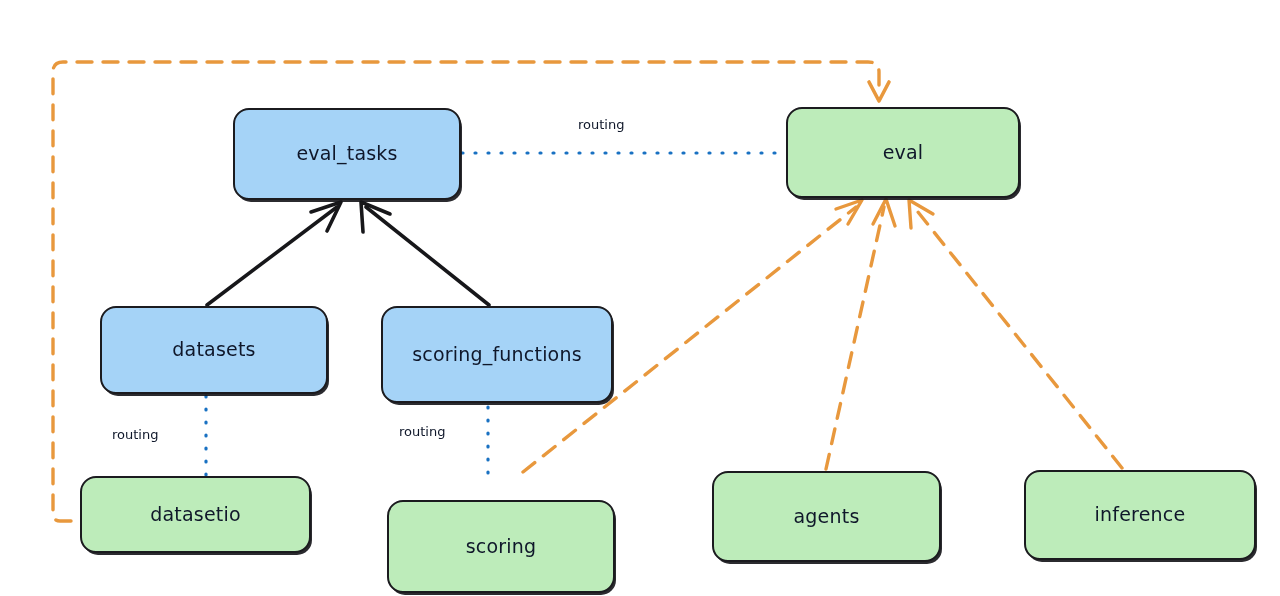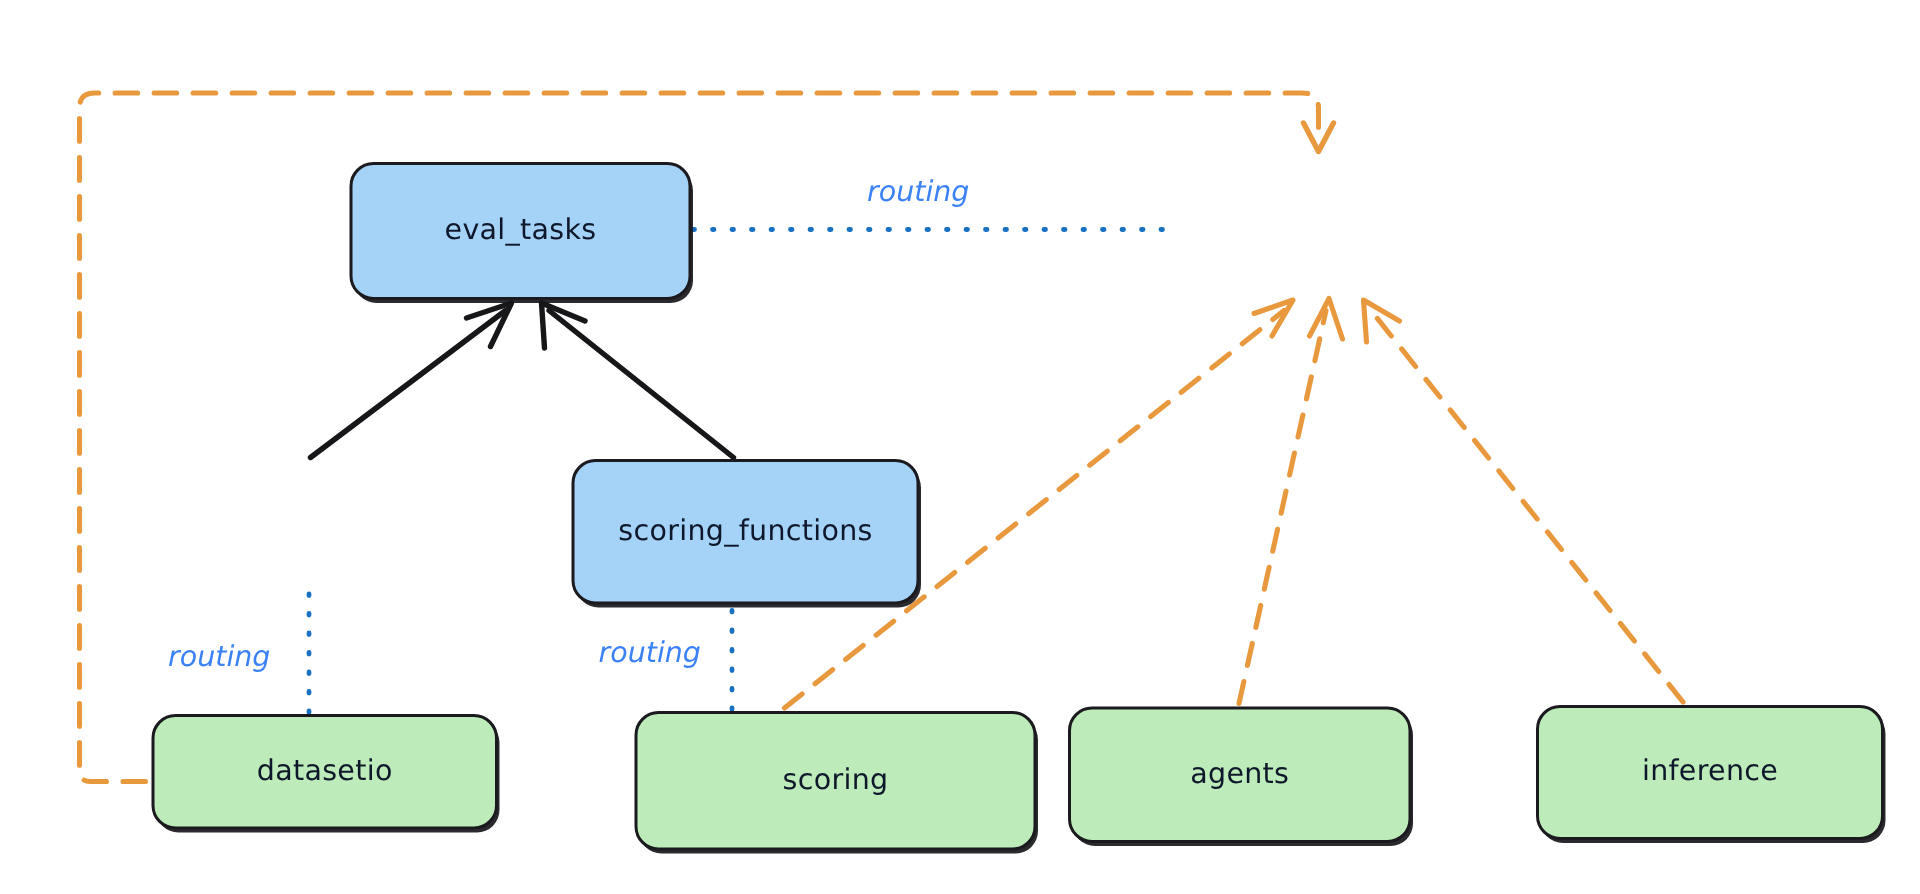--- a/index.html
+++ b/index.html
@@ -43,24 +43,23 @@
   .node.blue  { background: #a5d3f7; }
   .node.green { background: #bdecba; }
   .node-label {
     display: block;
     transform: translateY(-1px);
     white-space: nowrap;
   }
   .edge-label {
     position: absolute;
     font-family: "DejaVu Sans", sans-serif;
-    font-size: 19px;
-    color: #3b82f6;
+    font-size: 13px;
+    color: #0f172a;
     white-space: nowrap;
-    font-style: italic;
   }
 </style>
 </head>
 <body>
 
 <div id="canvas">
 
   <svg id="edges" viewBox="0 0 1280 596" width="1280" height="596" xmlns="http://www.w3.org/2000/svg">
 
     <g>
@@ -103,31 +102,37 @@
 
     <g>
       <path d="M 488,394 L 488,473" fill="none" stroke="#1971c2" stroke-width="3.2" stroke-linecap="round" stroke-dasharray="1 12"></path>
     </g>
   </svg>
 
   <div class="node blue" style="left:233px; top:108px; width:228px; height:92px;">
     <span class="node-label">eval_tasks</span>
   </div>
 
+  <div class="node green" style="left:786px; top:107px; width:234px; height:91px;">
+    <span class="node-label">eval</span>
+  </div>
 
+  <div class="node blue" style="left:100px; top:306px; width:228px; height:88px;">
+    <span class="node-label">datasets</span>
+  </div>
 
   <div class="node blue" style="left:381px; top:306px; width:232px; height:97px;">
     <span class="node-label">scoring_functions</span>
   </div>
 
-  <div class="node green" style="left:101px; top:476px; width:231px; height:77px;">
+  <div class="node green" style="left:80px; top:476px; width:231px; height:77px;">
     <span class="node-label">datasetio</span>
   </div>
 
-  <div class="node green" style="left:387px; top:474px; width:268px; height:93px;margin-left:36px;">
+  <div class="node green" style="left:387px; top:500px; width:228px; height:93px;">
     <span class="node-label">scoring</span>
   </div>
 
   <div class="node green" style="left:712px; top:471px; width:229px; height:91px;">
     <span class="node-label">agents</span>
   </div>
 
   <div class="node green" style="left:1024px; top:470px; width:232px; height:90px;">
     <span class="node-label">inference</span>
   </div>

